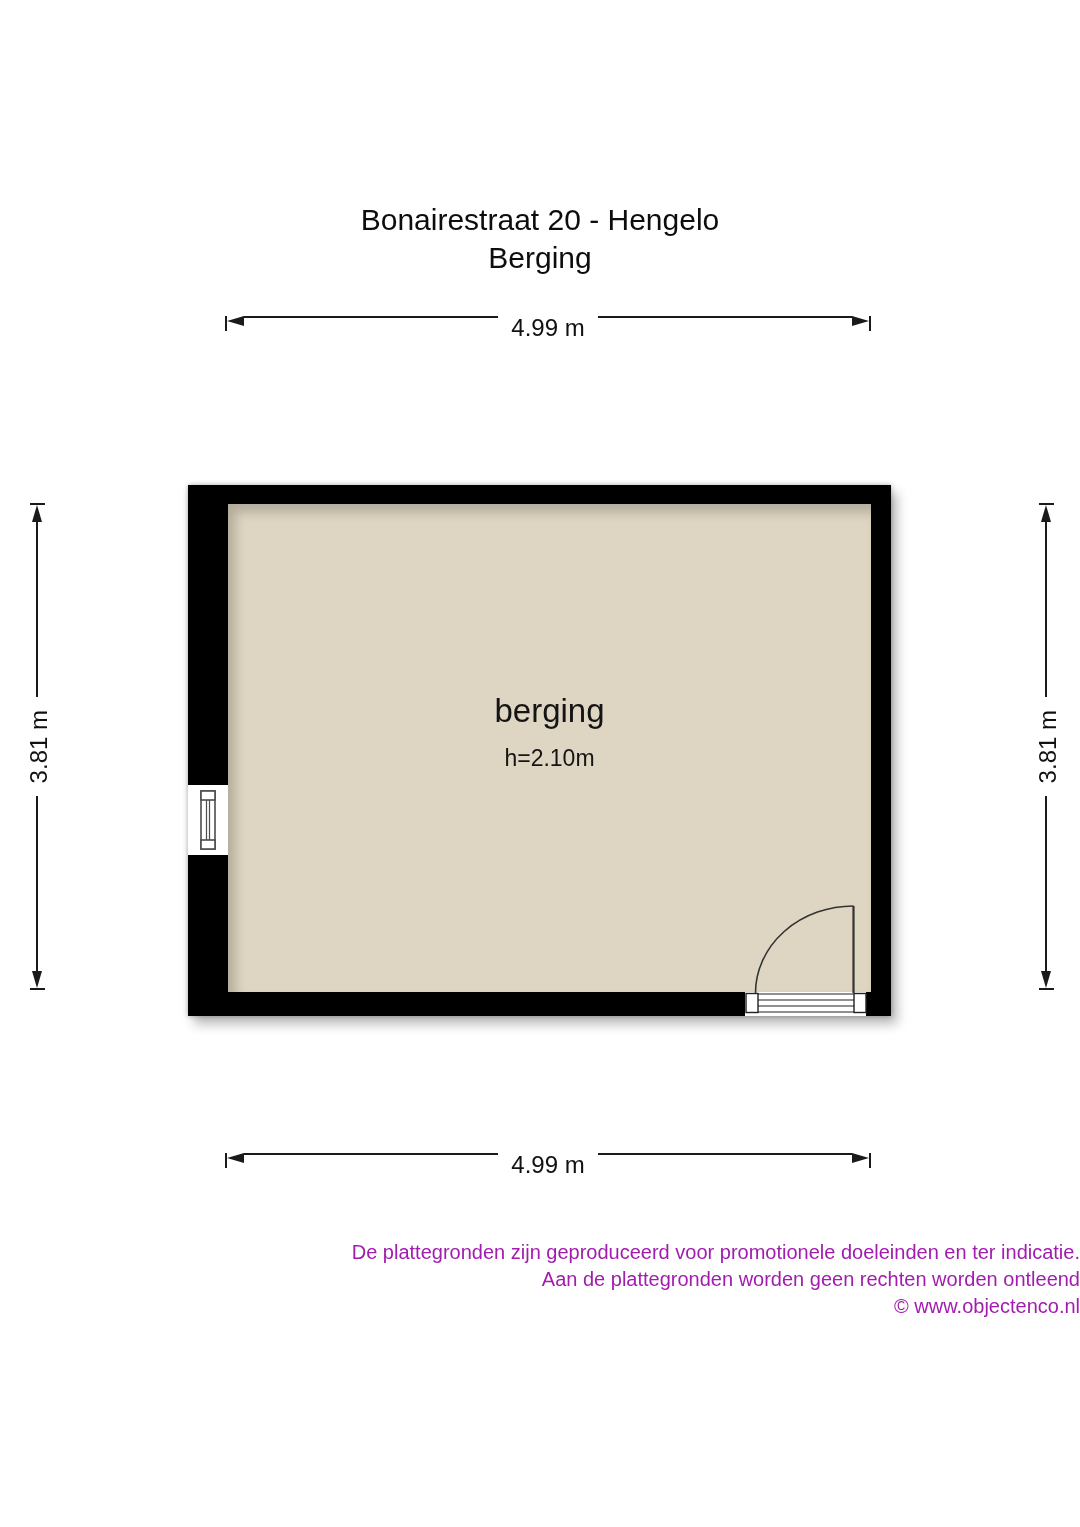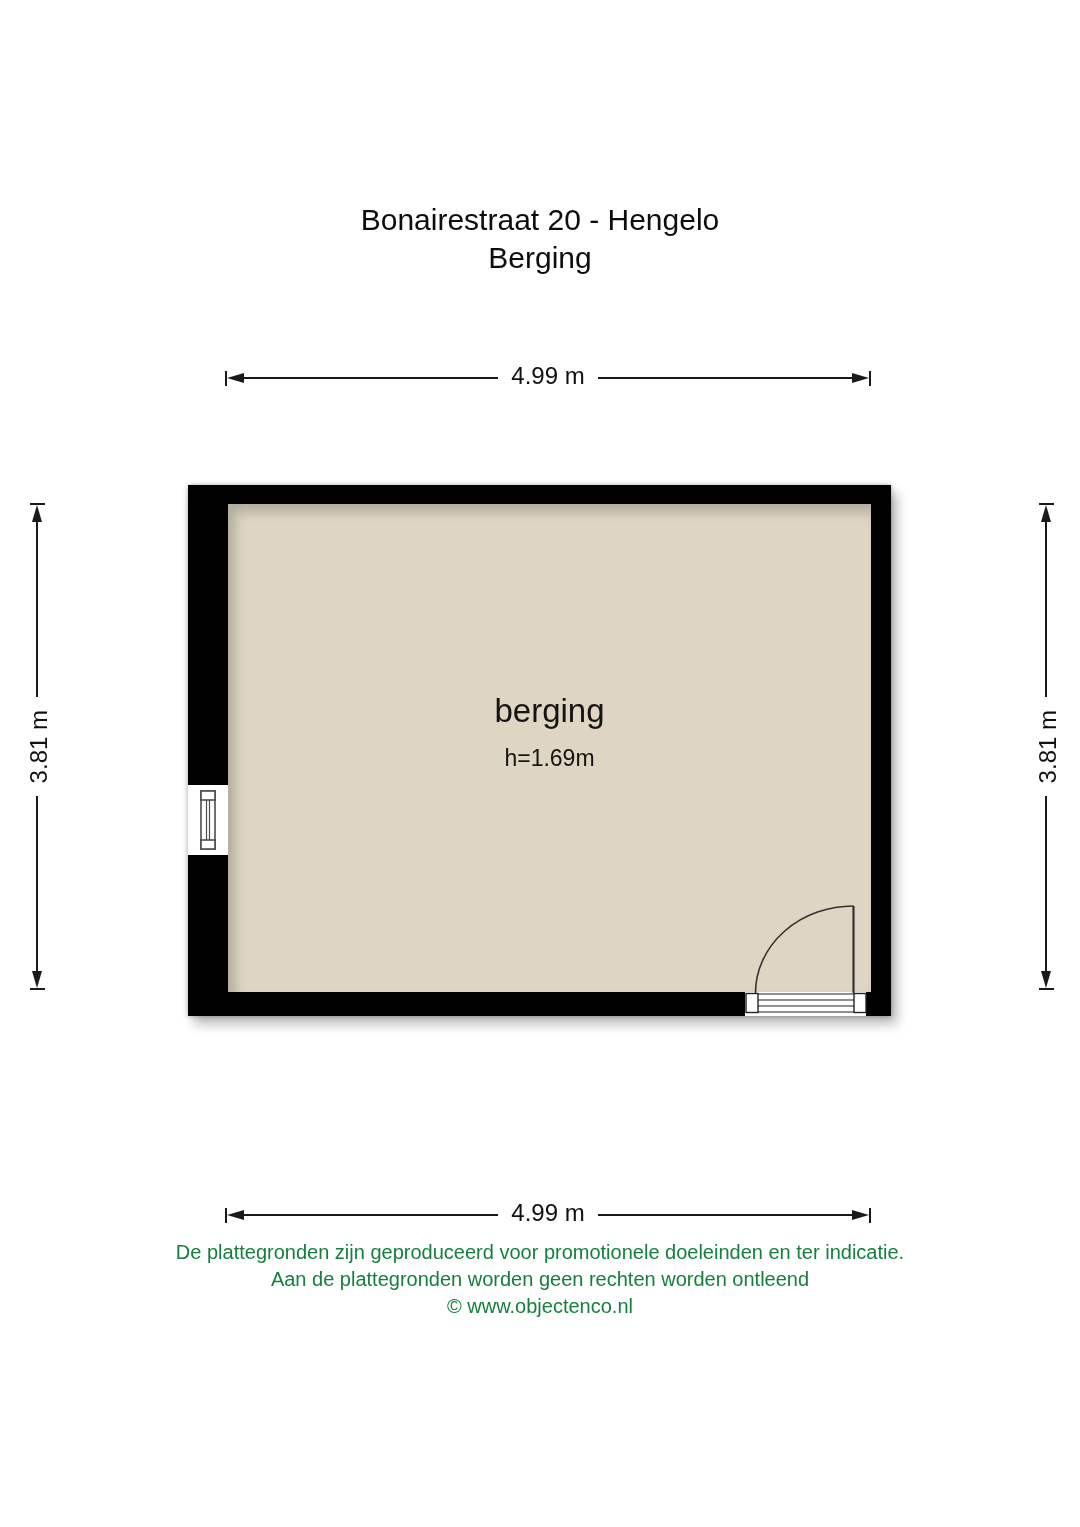--- a/index.html
+++ b/index.html
@@ -4,21 +4,21 @@
 <style>
   html,body{margin:0;padding:0;background:#fff;}
   .canvas{
     position:relative;width:1080px;height:1527px;background:#ffffff;
     font-family:"Liberation Sans", sans-serif;color:#111;overflow:hidden;
   }
   
   .title{position:absolute;top:201px;left:0;width:1080px;text-align:center;
          font-weight:normal;font-size:30px;line-height:38px;color:#0d0d0d;}
   
-  .dim-h{position:absolute;display:flex;align-items:center;height:28px;margin-top:48px;}
+  .dim-h{position:absolute;display:flex;height:28px;}
   .dim-v{position:absolute;display:flex;flex-direction:column;align-items:center;width:28px;}
   .tick-v{width:2px;height:15px;background:var(--line,#1a1a1a);}
   .tick-h{width:15px;height:2px;background:var(--line,#1a1a1a);}
   .arr{width:0;height:0;}
   .arr-left{border-top:5px solid transparent;border-bottom:5px solid transparent;border-right:17px solid var(--line,#1a1a1a);}
   .arr-right{border-top:5px solid transparent;border-bottom:5px solid transparent;border-left:17px solid var(--line,#1a1a1a);}
   .arr-up{border-left:5px solid transparent;border-right:5px solid transparent;border-bottom:17px solid var(--line,#1a1a1a);}
   .arr-down{border-left:5px solid transparent;border-right:5px solid transparent;border-top:17px solid var(--line,#1a1a1a);}
   .seg{flex:1;height:0;border-top:2px solid var(--line,#1a1a1a);}
   .seg-v{flex:1;width:0;border-left:2px solid var(--line,#1a1a1a);}
@@ -34,22 +34,22 @@
         background:var(--wall,#000);
         box-shadow:0 0 5px rgba(0,0,0,.30), 6px 8px 11px rgba(0,0,0,.28);}
   .interior{position:absolute;left:40px;top:19px;width:643px;height:488px;
         background:var(--floor,#ded6c2);
         box-shadow:inset 7px 8px 12px rgba(0,0,0,.20);}
   .room-label-wrap{position:absolute;left:0;right:0;top:188px;text-align:center;}
   .room-name{font-size:33px;color:#141414;}
   .room-height{margin-top:15px;font-size:23px;color:#141414;}
   .plan-svg{position:absolute;left:0;top:0;width:703px;height:531px;}
   
-  .footer{position:absolute;left:0;top:1239px;width:1080px;text-align:center;
-          font-size:20px;line-height:27px;color:#15803d;}
+  .footer{position:absolute;left:0;top:1239px;width:1080px;text-align:right;
+          font-size:20px;line-height:27px;color:#a21caf;}
 </style>
 </head>
 <body>
 
 <div class="canvas">
 
   <div class="title">
     <div>Bonairestraat 20 - Hengelo</div>
     <div>Berging</div>
   </div>
@@ -81,21 +81,21 @@
     <span class="dim-label-v">3.81 m</span>
     <span class="seg-v"></span>
     <span class="arr arr-down"></span>
     <span class="tick-h"></span>
   </div>
 
   <div class="plan">
     <div class="interior">
       <div class="room-label-wrap">
         <div class="room-name">berging</div>
-        <div class="room-height">h=1.69m</div>
+        <div class="room-height">h=2.10m</div>
       </div>
     </div>
 
     <svg class="plan-svg" viewBox="0 0 703 531">
 
       <g>
         <rect x="0" y="300" width="40" height="70" fill="#ffffff"></rect>
         <rect x="13" y="306" width="14" height="58" fill="#ffffff" stroke="#4d4d4d" stroke-width="1.6"></rect>
         <rect x="13" y="306" width="14" height="9" fill="#ffffff" stroke="#4d4d4d" stroke-width="1.6"></rect>
         <rect x="13" y="355" width="14" height="9" fill="#ffffff" stroke="#4d4d4d" stroke-width="1.6"></rect>

